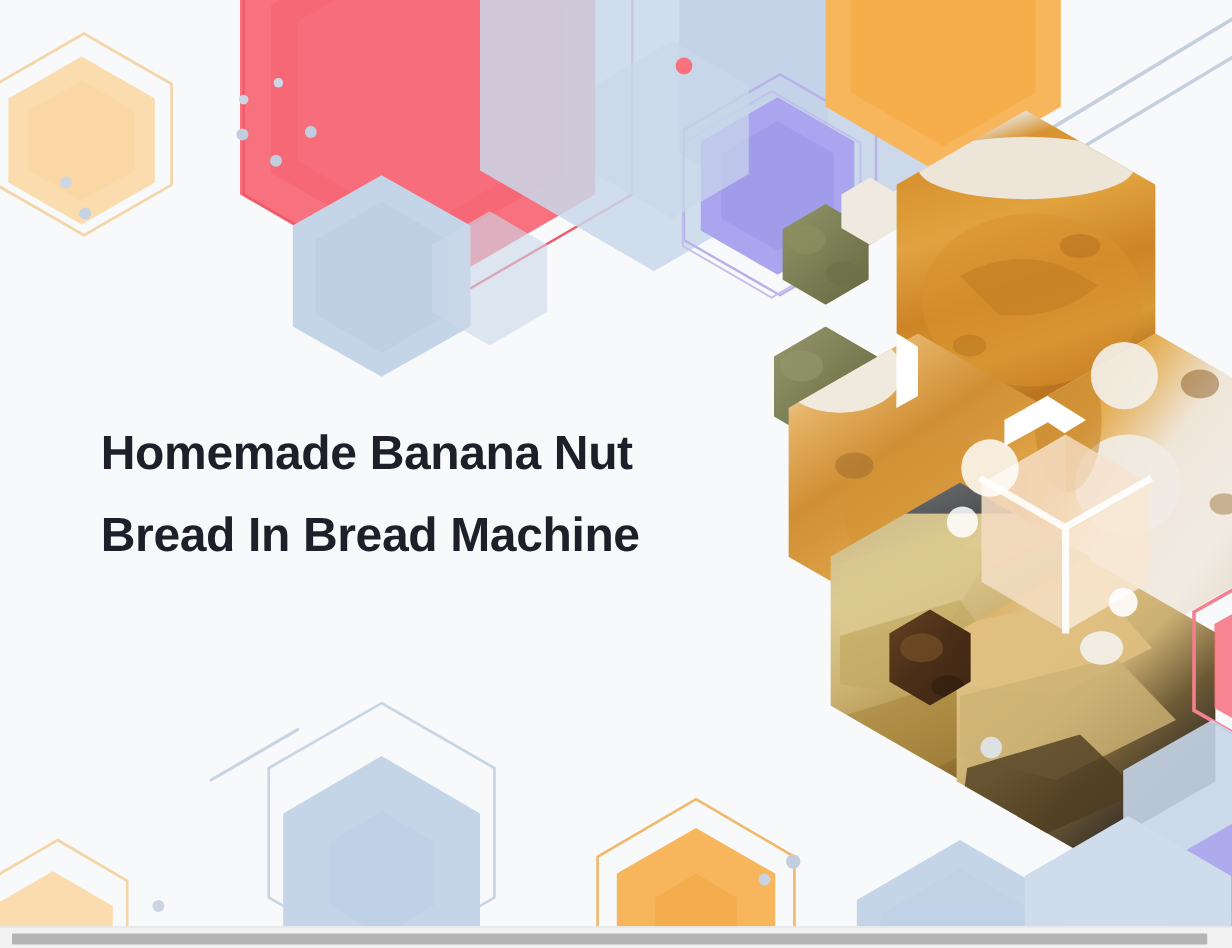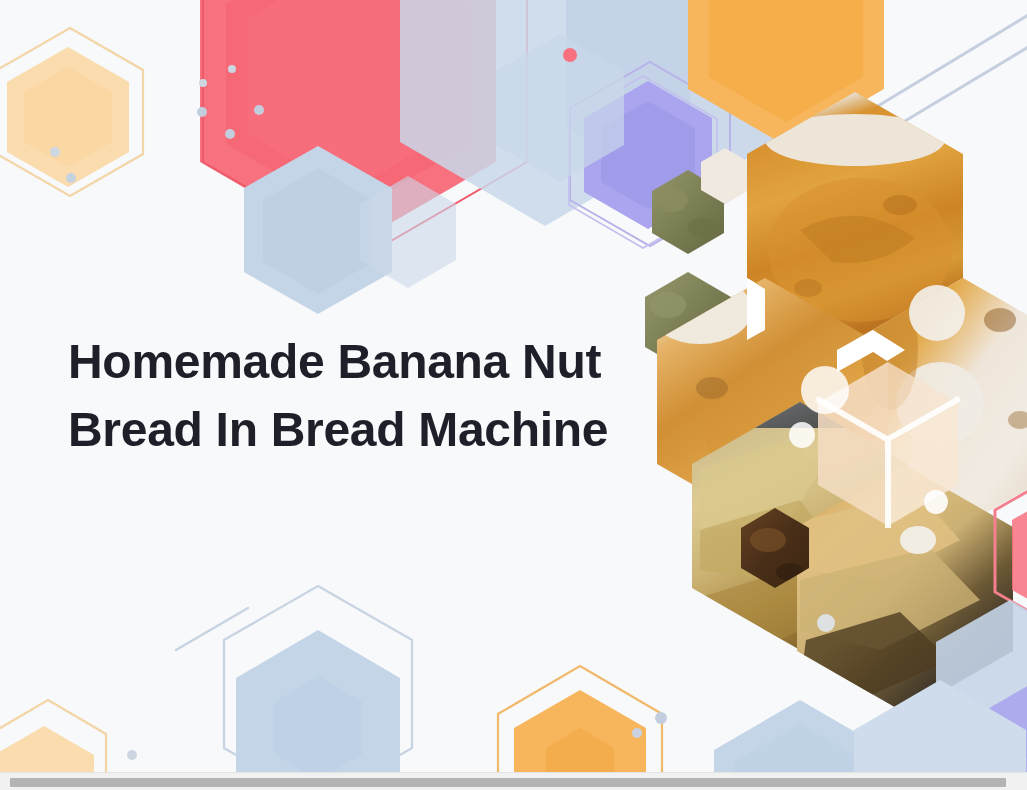--- a/index.html
+++ b/index.html
@@ -41,23 +41,23 @@
 
   
   #title-block {
     position: absolute;
     left: 68px;
     top: 328px;
     width: 580px;
     z-index: 40;
   }
   #page-title {
-    margin: 0;
+    margin: 16px;
     font-family: "Liberation Sans", sans-serif;
-    font-size: 48px;
+    font-size: 40px;
     line-height: 68px;
     font-weight: 700;
     letter-spacing: -0.3px;
     color: #1e2029;
     white-space: pre-line;
   }
 
   
   #h-scrollbar {
     position: absolute;

